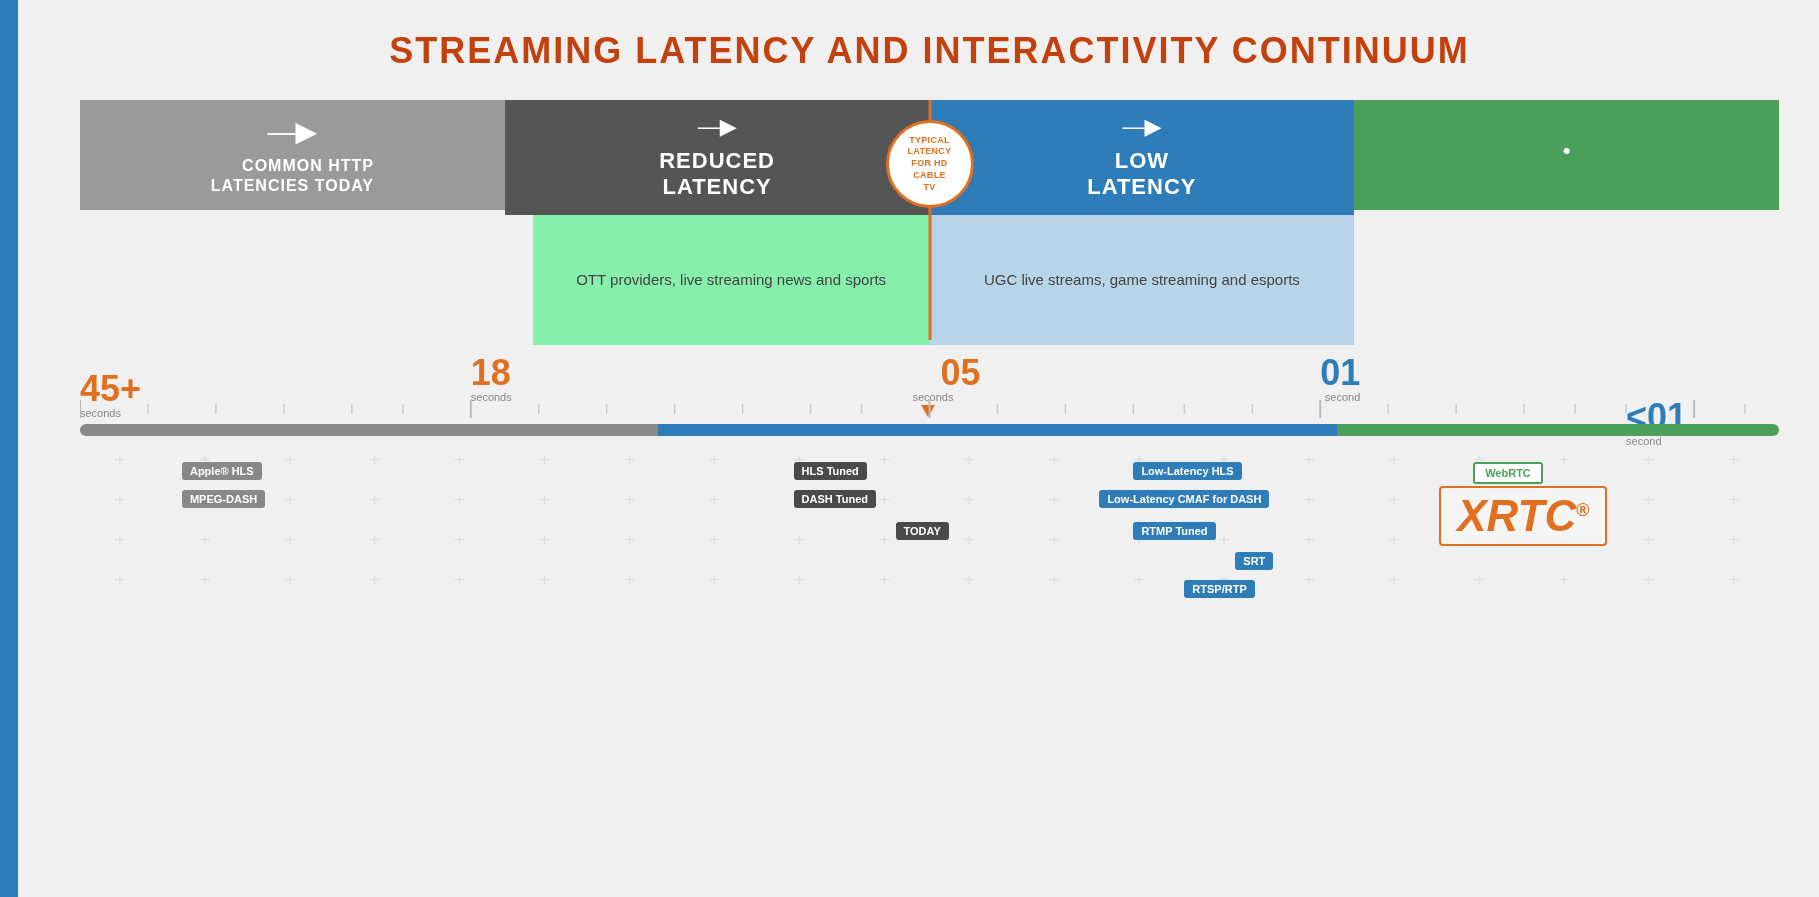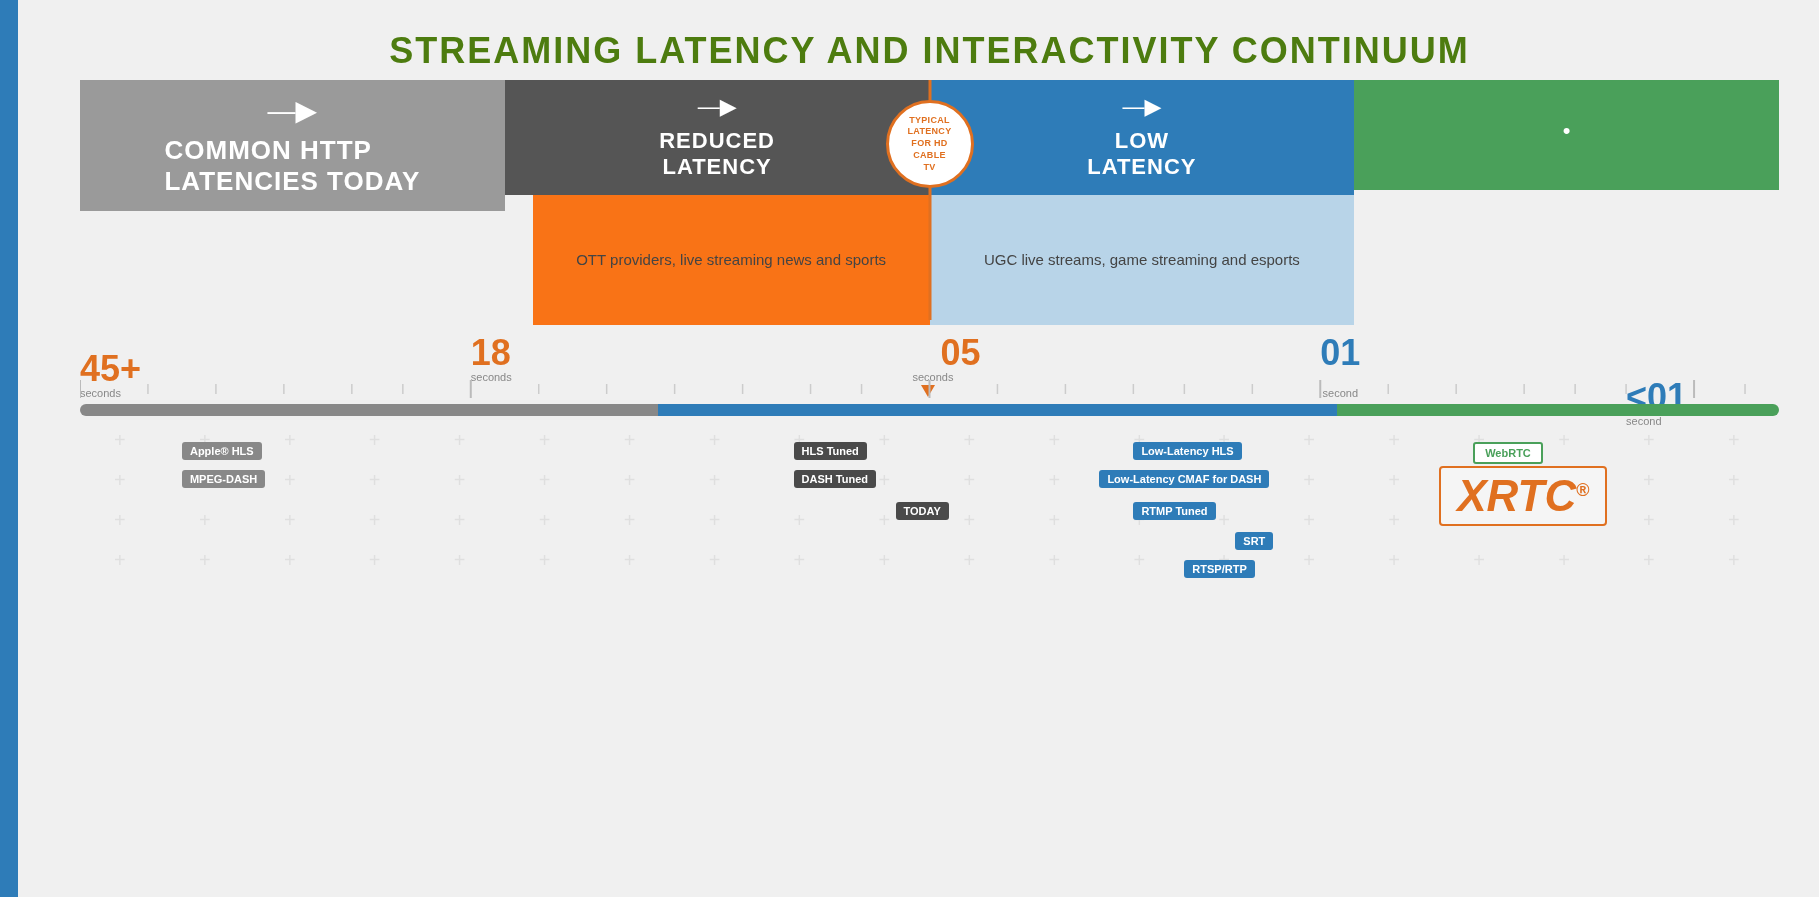--- a/index.html
+++ b/index.html
@@ -27,23 +27,23 @@
       top: 0;
       bottom: 0;
       width: 18px;
       background: #2e7cb8;
     }
 
     .main-title {
       text-align: center;
       font-size: 36px;
       font-weight: 900;
-      color: #4d7c0f;
+      color: #c2410c;
       letter-spacing: 2px;
-      margin-bottom: 8px;
+      margin-bottom: 28px;
       text-transform: uppercase;
     }
 
     .col {
       flex: 1;
       display: flex;
       flex-direction: column;
     }
 
     
@@ -84,30 +84,30 @@
 
   <div class="full-layout">
 
     <h1 class="main-title">STREAMING LATENCY AND INTERACTIVITY CONTINUUM</h1>
 
     <div style="position: relative; display: flex; width: 100%;">
 
       <div class="col" style="flex:1;">
         <div class="col-header" style="background:#9a9a9a; min-height:110px; display:flex; flex-direction:column; align-items:center; justify-content:center; padding: 14px 10px;">
           <div style="color:white; font-size:28px; margin-bottom:8px;">—▶</div>
-          <div style="color:white; font-size:26px; font-weight:900; text-align:left; text-transform:uppercase; line-height:1.2; letter-spacing:1px;">COMMON HTTP<br>LATENCIES TODAY</div>
+          <div style="color:white; font-size:16px; font-weight:900; text-align:right; text-transform:uppercase; line-height:1.2; letter-spacing:1px;">COMMON HTTP<br>LATENCIES TODAY</div>
         </div>
       </div>
 
       <div class="col" style="flex:1;">
         <div class="col-header" style="background:#555555; min-height:110px; display:flex; flex-direction:column; align-items:center; justify-content:center; padding: 14px 10px; position:relative;">
           <div style="color:white; font-size:22px; margin-bottom:8px;">—▶</div>
           <div style="color:white; font-size:22px; font-weight:900; text-align:center; text-transform:uppercase; line-height:1.2; letter-spacing:1px;">REDUCED<br>LATENCY</div>
         </div>
-        <div class="col-body" style="background:#f97316; min-height:130px; display:flex; align-items:center; justify-content:center; padding:18px 20px; text-align:center; font-size:15px; line-height:1.5; color:#444;margin-left:28px;">
+        <div class="col-body" style="background:#86efac; min-height:130px; display:flex; align-items:center; justify-content:center; padding:18px 20px; text-align:center; font-size:15px; line-height:1.5; color:#444;margin-left:28px;">
           OTT providers, live streaming news and sports
         </div>
       </div>
 
       <div style="position:absolute; left:50%; width:3px; top:0; height:240px; background:#e07020; z-index:8; transform:translateX(-50%);"></div>
 
       <div style="position:absolute; left:50%; transform:translateX(-50%); top:20px; z-index:15;">
         <div style="width:88px; height:88px; border-radius:50%; border:3px solid #e07020; background:white; display:flex; align-items:center; justify-content:center; text-align:center; color:#e07020; font-size:9px; font-weight:900; text-transform:uppercase; line-height:1.3; letter-spacing:0.3px;">
           TYPICAL<br>LATENCY<br>FOR HD<br>CABLE<br>TV
         </div>
@@ -142,21 +142,21 @@
         <span style="font-size:11px; color:#888;">seconds</span>
       </div>
 
       <div style="position:absolute; left:49%; top:0; display:flex; flex-direction:column; align-items:flex-start;">
         <span style="font-size:36px; font-weight:900; color:#e07020; line-height:1;margin-left:28px;">05</span>
         <span style="font-size:11px; color:#888;">seconds</span>
 
         <div style="width:0; height:0; border-left:7px solid transparent; border-right:7px solid transparent; border-top:12px solid #e07020; margin-top:2px; margin-left:8px;"></div>
       </div>
 
-      <div style="position:absolute; left:73%; top:0; display:flex; flex-direction:column; align-items:center;gap:16px;">
+      <div style="position:absolute; left:73%; top:0; display:flex; flex-direction:column; align-items:flex-end;">
         <span style="font-size:36px; font-weight:900; color:#2e7cb8; line-height:1;">01</span>
         <span style="font-size:11px; color:#888;">second</span>
       </div>
 
       <div style="position:absolute; left:91%; top:0; display:flex; flex-direction:column; align-items:flex-start;">
         <span style="font-size:36px; font-weight:900; color:#2e7cb8; line-height:1;margin-top:44px;">&lt;01</span>
         <span style="font-size:11px; color:#888;">second</span>
       </div>
 
       <div style="position:absolute; bottom:0; left:0; width:100%; height:20px;">

